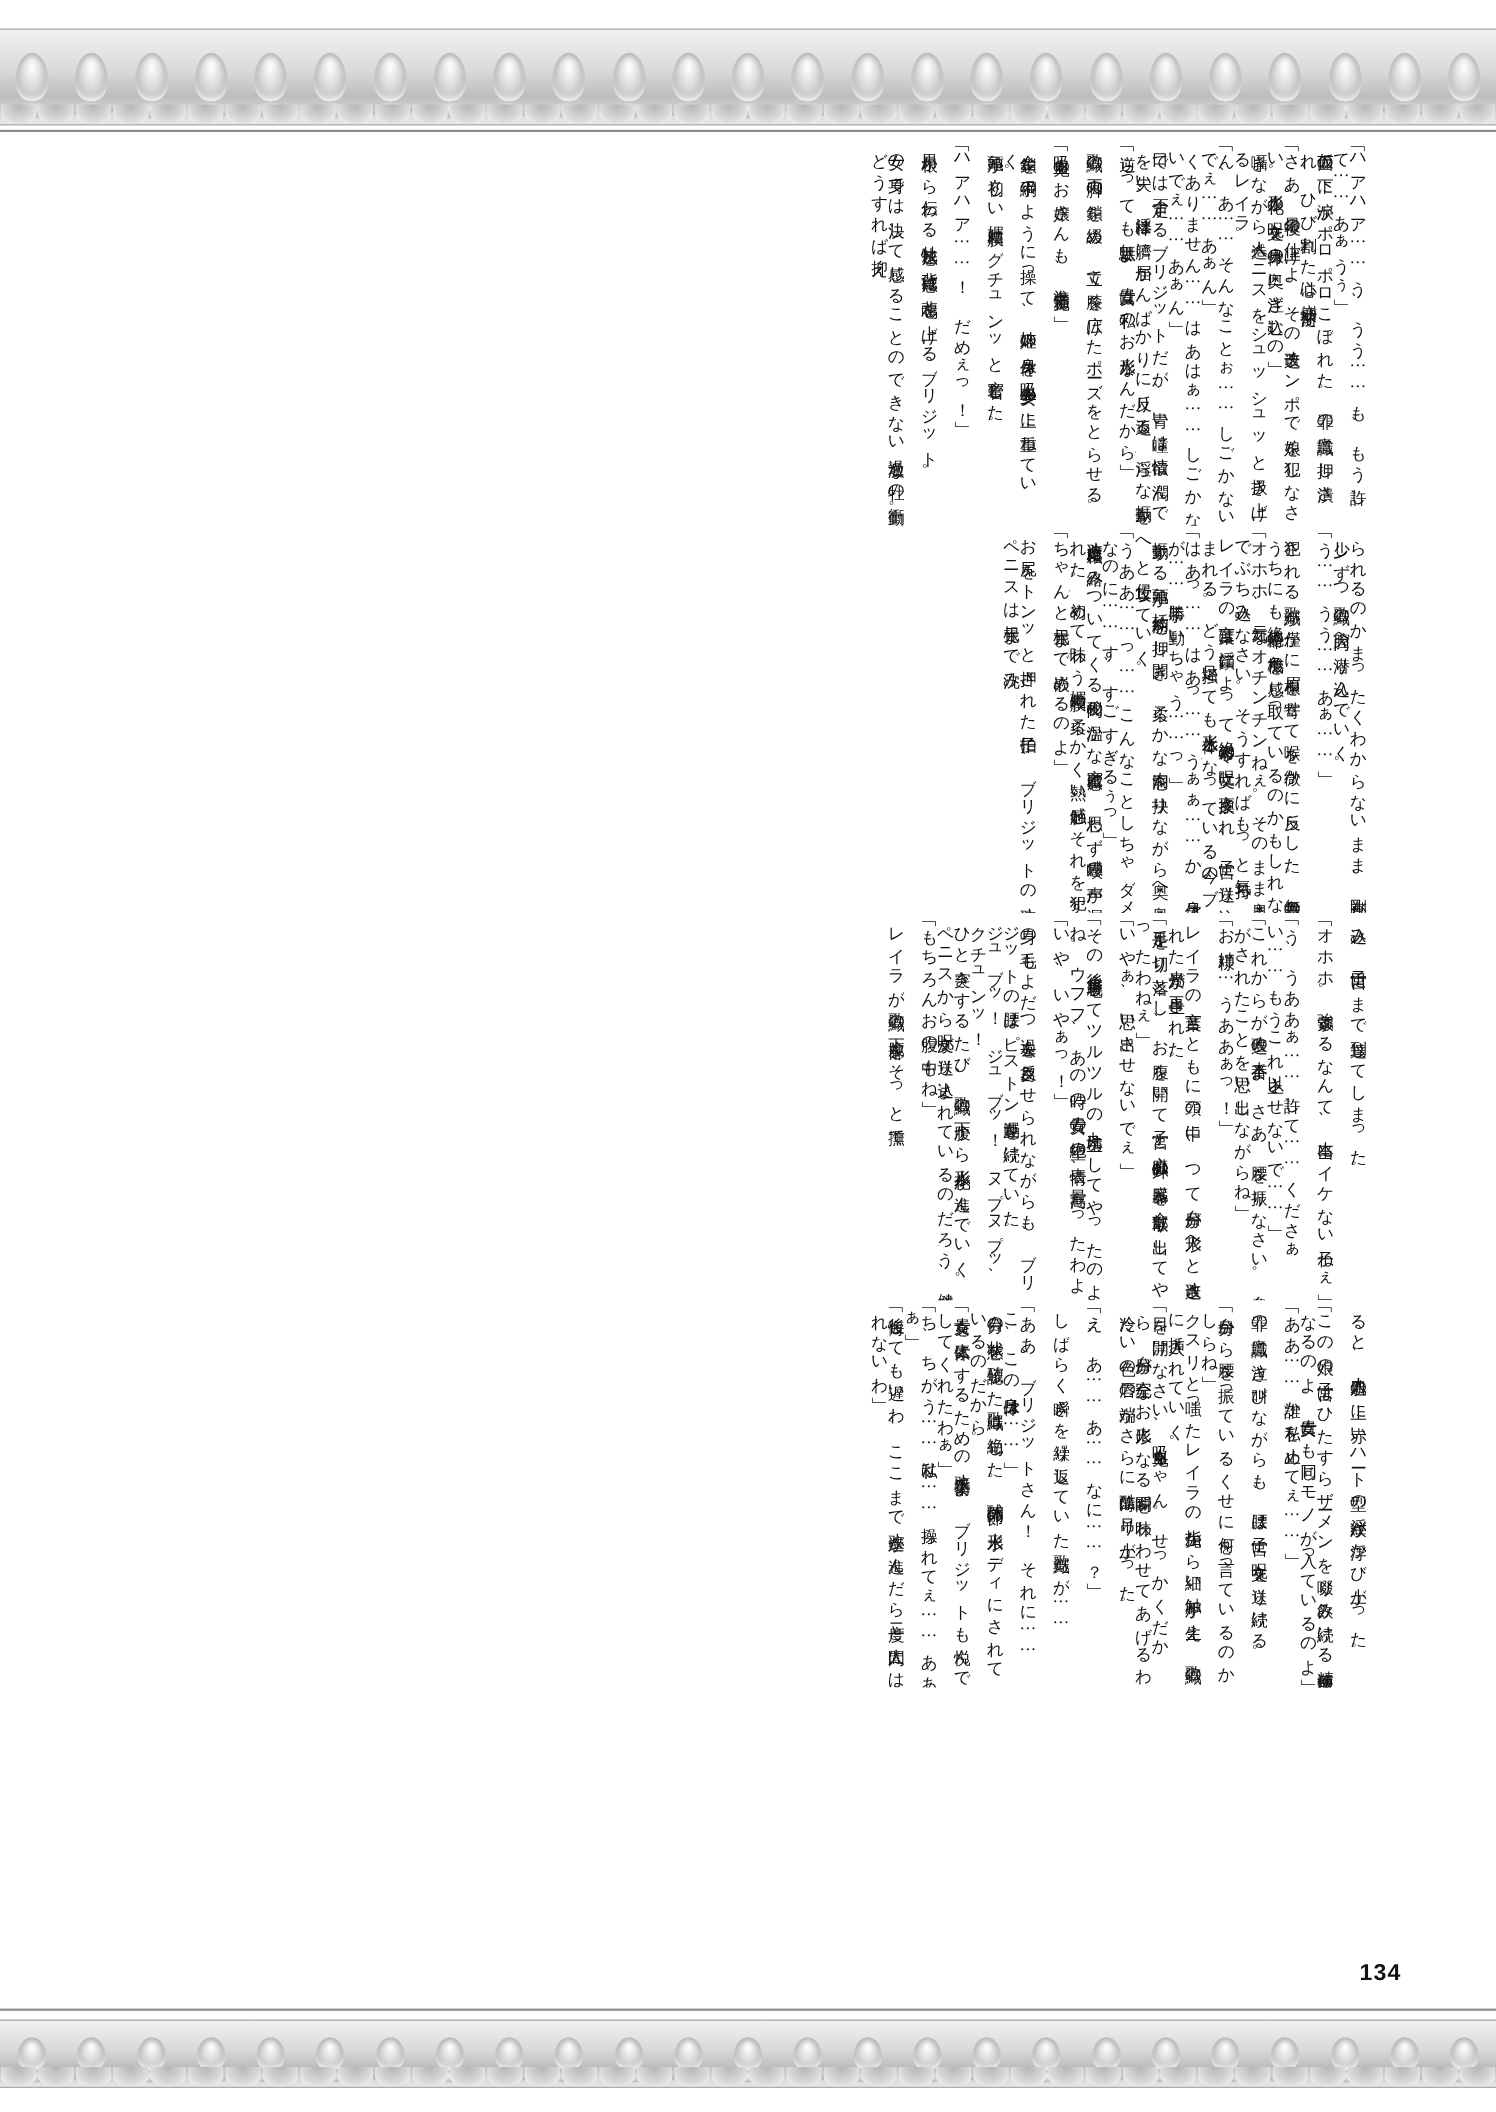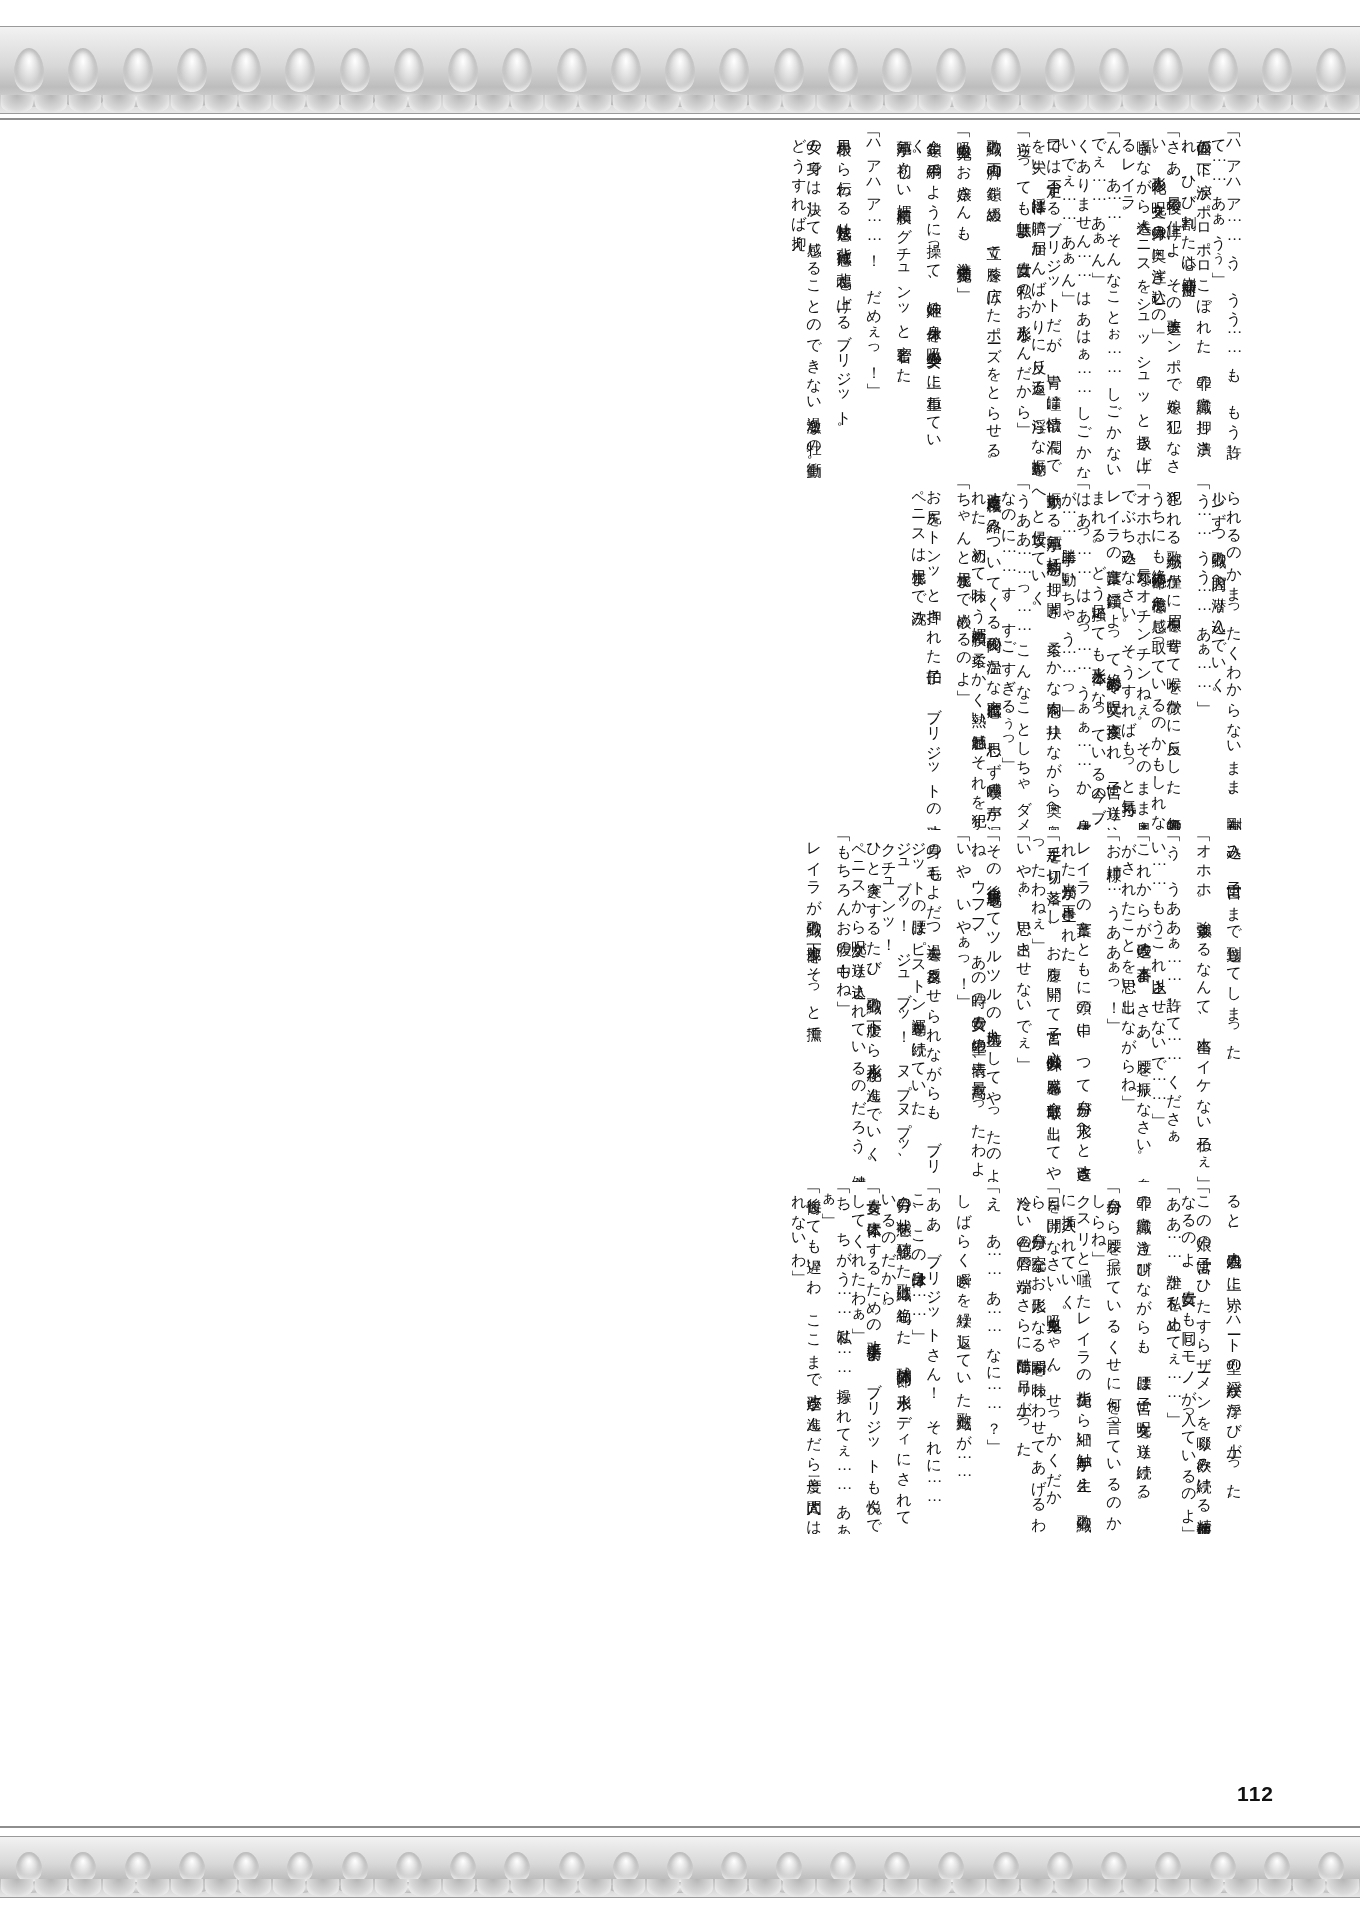--- a/index.html
+++ b/index.html
@@ -294,21 +294,21 @@
       <div class="vcol">しばらく瞬きを繰り返していた歌織だが……</div>
       <div class="vcol">「ああ、ブリジットさん！　それに……こ、この身体は……」</div>
       <div class="vcol">自分の状態を確認した歌織は絶句した。球体関節の人形ボディにされているのだから。</div>
       <div class="vcol">「貴女を素体にするための改造手術よ。ブリジットも悦んで協力してくれたわぁ」</div>
       <div class="vcol">「ち、ちがう……私は……操られてぇ……ああぁ」</div>
       <div class="vcol">「後悔しても遅いわ。ここまで改造が進んだら二度と人間には戻れないわ」</div>
     </div>
 
   </div>
 
-  <div class="page-number">112</div>
+  <div class="page-number">134</div>
 
   <div class="rule r2"></div>
 
   <div class="ornament bottom">
     <div class="orn-inner">
       <span class="orn-unit"></span>
       <span class="orn-unit"></span>
       <span class="orn-unit"></span>
       <span class="orn-unit"></span>
       <span class="orn-unit"></span>

